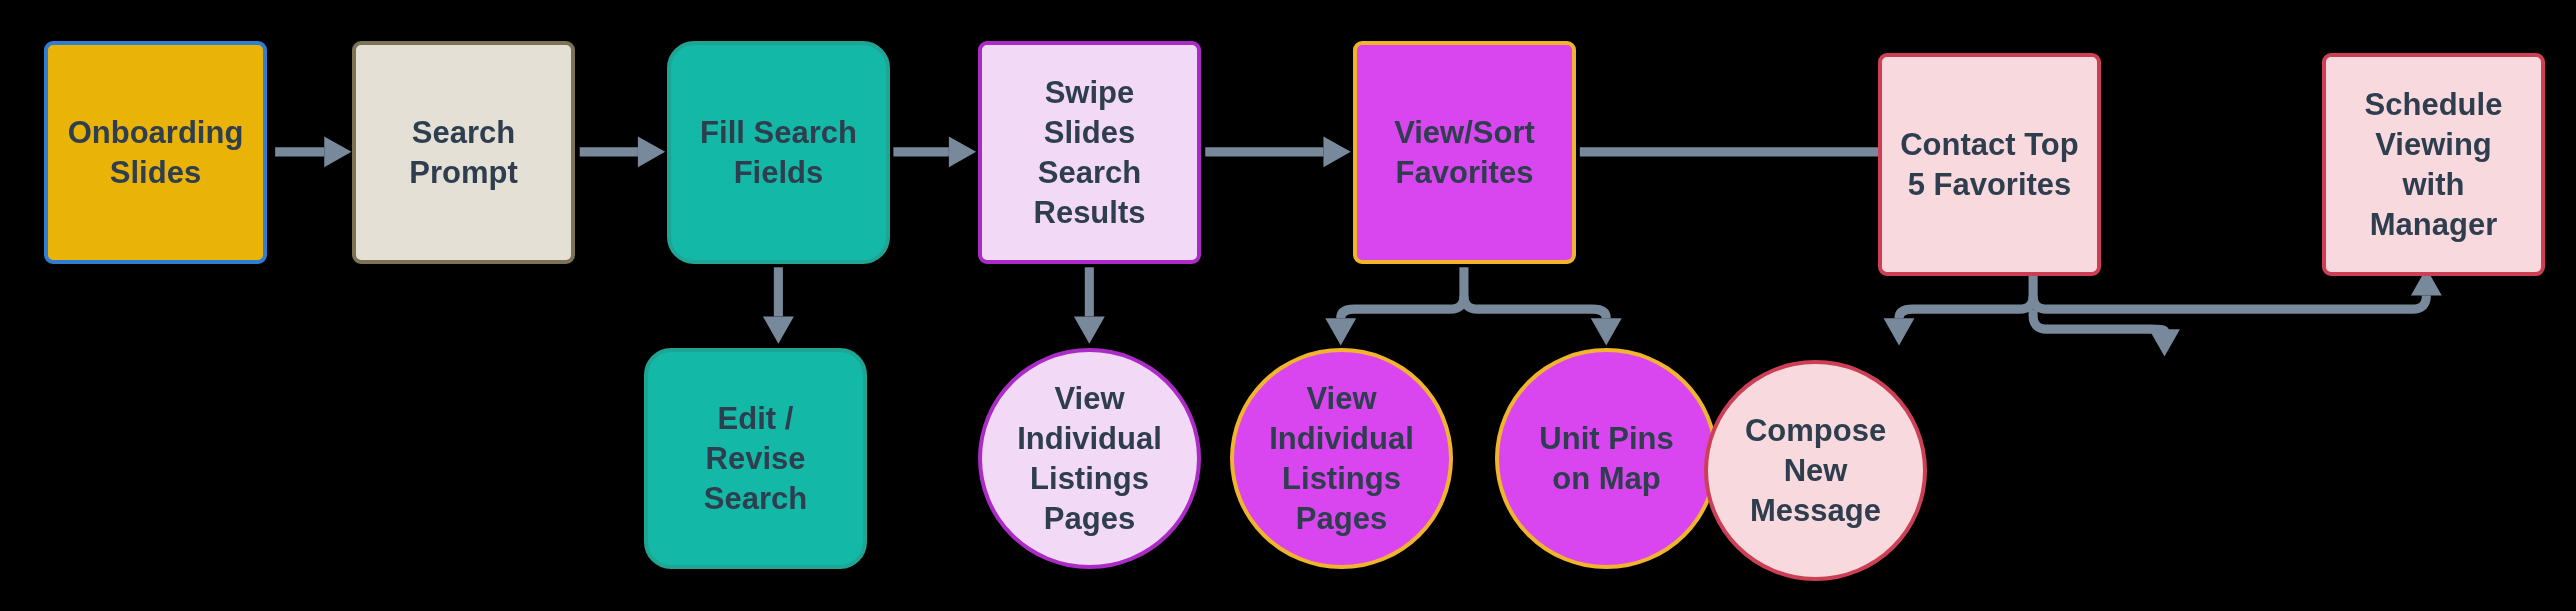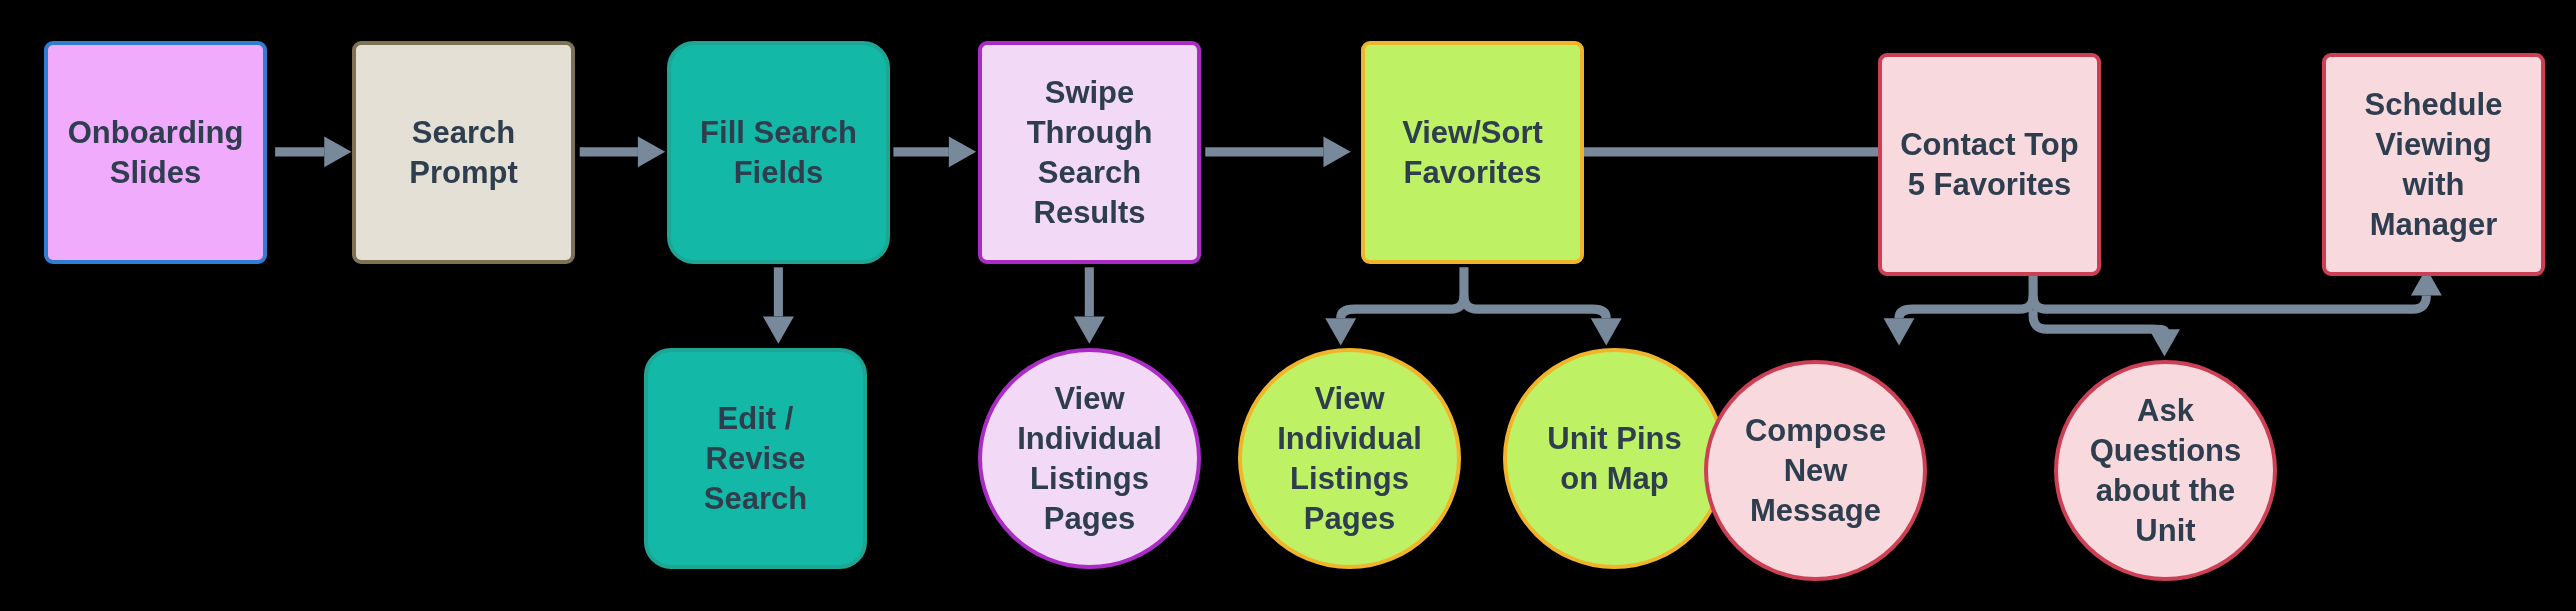--- a/index.html
+++ b/index.html
@@ -43,25 +43,25 @@
     border-radius: 9px;
     border: 4.5px solid;
   }
   .circle {
     width: 223px; height: 221px;
     top: 348px;
     border-radius: 50%;
     border: 4.5px solid;
   }
   
-  .stage-blue   { background: #f0abfc; border-color: #2f7ed3; }
+  .stage-blue   { background: #eab308; border-color: #2f7ed3; }
   .stage-tan    { background: #e5e0d5; border-color: #7d7254; }
   .stage-teal   { background: #14b8a6; border-color: #1ea593; border-radius: 27px; }
   .stage-purple { background: #f2d9f5; border-color: #aa2bc5; }
-  .stage-yellow { background: #bef264; border-color: #f1b52c; margin-left: 8px; }
+  .stage-yellow { background: #d946ef; border-color: #f1b52c; }
   .stage-pink   { background: #f8dade; border-color: #cc3f55; margin-top: 12px; }
 </style>
 </head>
 <body>
 
 <div class="canvas">
 
   <svg class="connectors" viewBox="0 0 2832 672">
     <g>
       <path d="M302 167 H356"></path>
@@ -120,21 +120,21 @@
   <div class="node box stage-tan" style="left:352px">
     <span class="label">Search
 Prompt</span>
   </div>
   <div class="node box stage-teal" style="left:667px">
     <span class="label">Fill Search
 Fields</span>
   </div>
   <div class="node box stage-purple" style="left:978px">
     <span class="label">Swipe
-Through
+Slides
 Search
 Results</span>
   </div>
   <div class="node box stage-yellow" style="left:1353px">
     <span class="label">View/Sort
 Favorites</span>
   </div>
   <div class="node box stage-pink" style="left:1878px">
     <span class="label">Contact Top
 5 Favorites</span>
@@ -165,21 +165,15 @@
   </div>
   <div class="node circle stage-yellow" style="left:1495px">
     <span class="label">Unit Pins
 on Map</span>
   </div>
   <div class="node circle stage-pink" style="left:1704px">
     <span class="label">Compose
 New
 Message</span>
   </div>
-  <div class="node circle stage-pink" style="left:2054px">
-    <span class="label">Ask
-Questions
-about the
-Unit</span>
-  </div>
 
 </div>
 
 
 </body></html>

